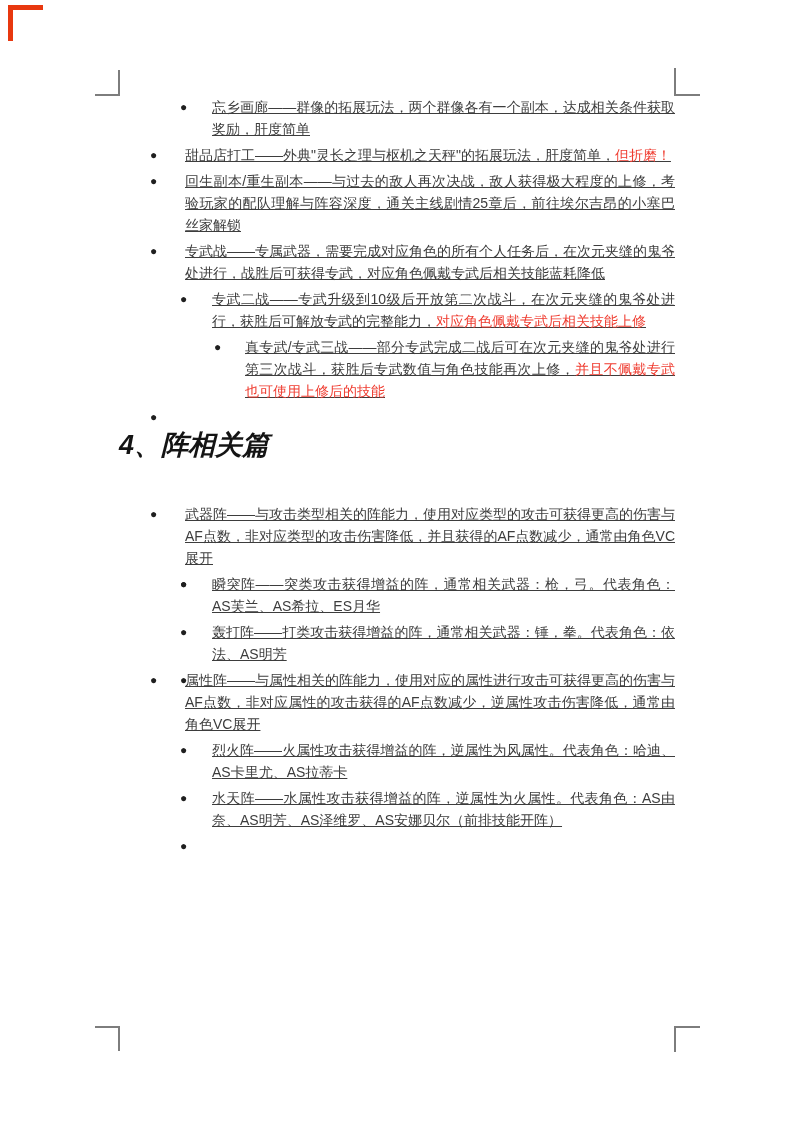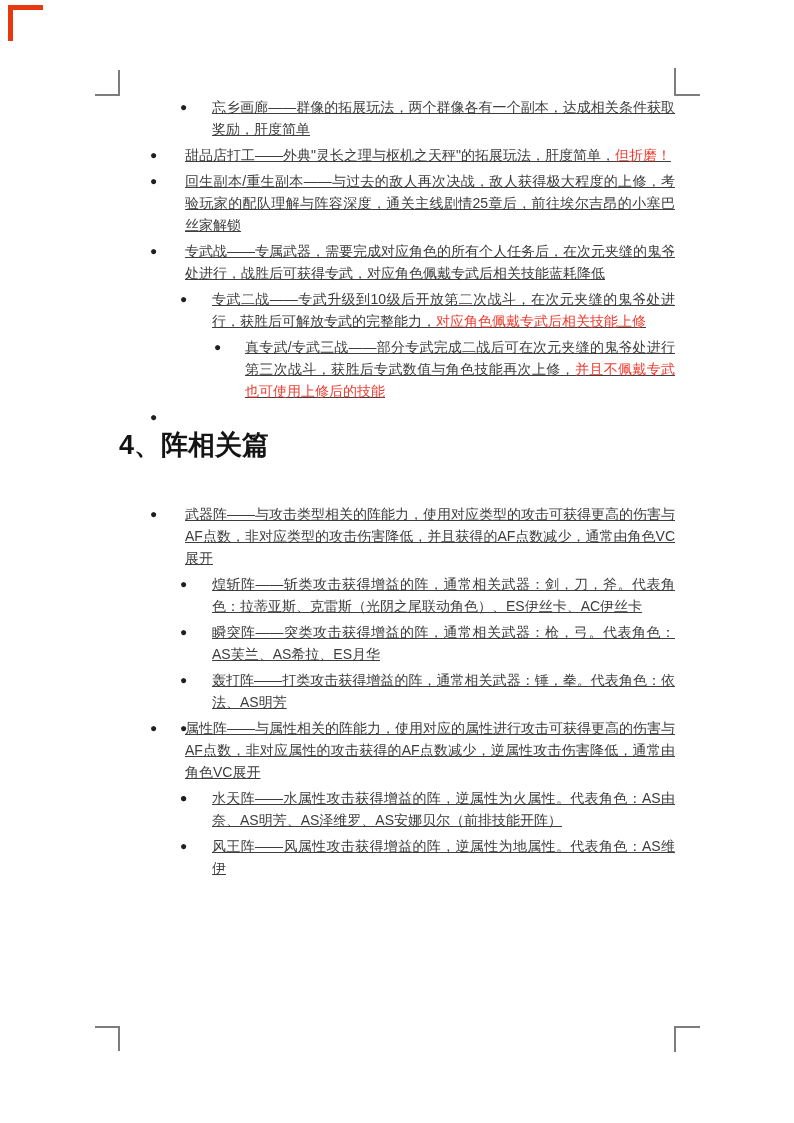--- a/index.html
+++ b/index.html
@@ -27,21 +27,21 @@
   .lvl1{padding-left:66px;}
   .lvl2{padding-left:93px;}
   .lvl3{padding-left:126px;}
   .bullet{position:absolute;top:0;font-size:12px;line-height:22px;color:#1f1f1f;}
   .lvl1 > .bullet{left:31px;}
   .lvl2 > .bullet{left:61px;}
   .lvl3 > .bullet{left:95px;}
   .txt{text-align:justify;text-decoration:underline;}
   .red{color:#ef3b2f;}
   .heading{
-    margin:25px 0 40px 0;font-size:27px;line-height:36px;font-weight:bold;color:#141414;
+    margin:25px 0 40px 0;font-size:27px;line-height:36px;font-weight:bold;color:#141414;font-style:italic;
   }
 </style>
 </head>
 <body>
 
 <div class="page">
 
   <div class="red-corner"></div>
 
   <div class="mark mark-tl"></div>
@@ -80,44 +80,43 @@
         </div>
       </div>
     <h1 class="heading">4、阵相关篇</h1>
     <div class="list">
         <div class="li lvl1">
           <span class="bullet">●</span>
           <div class="txt"><span>武器阵——与攻击类型相关的阵能力，使用对应类型的攻击可获得更高的伤害与AF点数，非对应类型的攻击伤害降低，并且获得的AF点数减少，通常由角色VC展开</span></div>
         </div>
         <div class="li lvl2">
           <span class="bullet">●</span>
-          <div class="txt"><span>煌斩阵——斩类攻击获得增益的阵，通常相关武器：剑，刀，斧。代表角色：拉蒂亚斯、克雷斯（光阴之尾联动角色）、ES伊丝卡、AC伊丝卡</span></div>
         </div>
         <div class="li lvl2">
           <span class="bullet">●</span>
           <div class="txt"><span>瞬突阵——突类攻击获得增益的阵，通常相关武器：枪，弓。代表角色：AS芙兰、AS希拉、ES月华</span></div>
         </div>
         <div class="li lvl2">
           <span class="bullet">●</span>
           <div class="txt"><span>轰打阵——打类攻击获得增益的阵，通常相关武器：锤，拳。代表角色：依法、AS明芳</span></div>
         </div>
         <div class="li lvl2">
           <span class="bullet">●</span>
         </div>
         <div class="li lvl1">
           <span class="bullet">●</span>
           <div class="txt"><span>属性阵——与属性相关的阵能力，使用对应的属性进行攻击可获得更高的伤害与AF点数，非对应属性的攻击获得的AF点数减少，逆属性攻击伤害降低，通常由角色VC展开</span></div>
         </div>
         <div class="li lvl2">
           <span class="bullet">●</span>
+          <div class="txt"><span>烈火阵——火属性攻击获得增益的阵，逆属性为风属性。代表角色：哈迪、AS卡里尤、AS拉蒂卡</span></div>
         </div>
         <div class="li lvl2">
           <span class="bullet">●</span>
           <div class="txt"><span>水天阵——水属性攻击获得增益的阵，逆属性为火属性。代表角色：AS由奈、AS明芳、AS泽维罗、AS安娜贝尔（前排技能开阵）</span></div>
         </div>
         <div class="li lvl2">
           <span class="bullet">●</span>
-          <div class="txt"><span>风王阵——风属性攻击获得增益的阵，逆属性为地属性。代表角色：AS维伊</span></div>
         </div>
       </div>
   </div>
 
 </div>
 
 </body></html>

